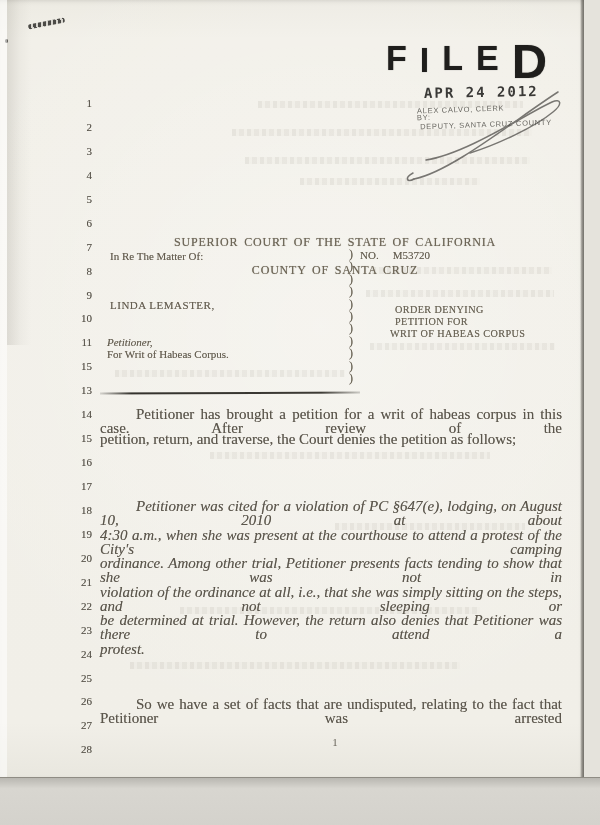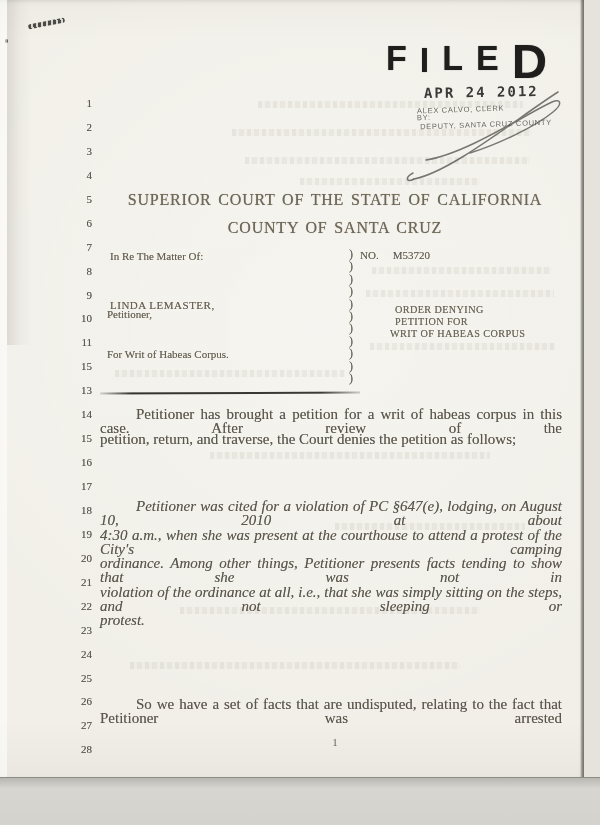--- a/index.html
+++ b/index.html
@@ -42,22 +42,22 @@
     color:#504e49;transform:rotate(-2deg);opacity:.85;white-space:nowrap;}
   .clerk-line{left:417px;top:105px;}
   .by-line{left:417px;top:113px;}
   .deputy-line{left:420px;top:120px;}
   .signature{left:396px;top:84px;opacity:.8;}
   
   .linenums{left:57px;top:97px;width:35px;text-align:right;
     font-size:11px;color:#57534a;text-shadow:0 0 .6px rgba(87,83,74,.5);}
   .linenums div{height:23.95px;}
   
-  .court-line{left:100px;width:470px;text-align:center;font-size:16px;letter-spacing:.8px;
-    word-spacing:2px;color:#6e6758;text-shadow:0 0 .7px rgba(110,103,88,.75);white-space:nowrap;}
+  .court-line{left:100px;width:470px;text-align:center;font-size:12px;letter-spacing:.8px;
+    word-spacing:2px;color:#6e6758;text-shadow:0 0 .7px rgba(110,103,88,.75);white-space:nowrap;margin-top:44px;}
   .cap-text{font-size:11px;color:#665f52;text-shadow:0 0 .6px rgba(102,95,82,.6);white-space:nowrap;}
   .case-no{left:360px;top:249px;}
   .case-no span{margin-right:14px;}
   .paren-col{left:349px;top:248px;font-size:12px;color:#6a6456;text-shadow:0 0 .6px rgba(106,100,86,.6);}
   .paren-col div{height:12.4px;line-height:12.4px;}
   .order-title{left:388px;top:304px;font-size:10.2px;letter-spacing:.4px;color:#6a6456;
     text-shadow:0 0 .6px rgba(106,100,86,.65);}
   .order-title div{line-height:11.8px;white-space:nowrap;padding-left:7px;}
   .order-title div:nth-child(2){padding-left:7px;}
   .order-title div:nth-child(3){padding-left:2px;}
@@ -158,21 +158,21 @@
     </div>
 
   <div class="abs court-line" style="top:191px;">SUPERIOR COURT OF THE STATE OF CALIFORNIA</div>
   <div class="abs court-line" style="top:219px;">COUNTY OF SANTA CRUZ</div>
 
   <div class="abs cap-text" style="left:110px;top:250px;">In Re The Matter Of:</div>
   <div class="abs cap-text case-no">
     <span>NO.</span><span>M53720</span>
   </div>
   <div class="abs cap-text" style="left:110px;top:299px;letter-spacing:.5px;">LINDA LEMASTER,</div>
-  <div class="abs cap-text" style="left:107px;top:308px;">Petitioner,</div>
+  <div class="abs cap-text" style="left:107px;top:336px;font-style:italic;">Petitioner,</div>
   <div class="abs cap-text" style="left:107px;top:348px;">For Writ of Habeas Corpus.</div>
   <div class="abs paren-col">
       <div>)</div>
       <div>)</div>
       <div>)</div>
       <div>)</div>
       <div>)</div>
       <div>)</div>
       <div>)</div>
       <div>)</div>
@@ -187,22 +187,23 @@
     </div>
   <div class="abs caption-rule"></div>
 
   <div class="abs para intro">
       <div>Petitioner has brought a petition for a writ of habeas corpus in this case. After review of the</div>
       <div>petition, return, and traverse, the Court denies the petition as follows;</div>
     </div>
   <div class="abs para bg-para">
       <div>Petitioner was cited for a violation of PC §647(e), lodging, on August 10, 2010 at about</div>
       <div>4:30 a.m., when she was present at the courthouse to attend a protest of the City's camping</div>
-      <div>ordinance.  Among other things, Petitioner presents facts tending to show that she was not in</div>
+      <div>ordinance.  Among other trial, Petitioner presents facts tending to show that she was not in</div>
       <div>violation of the ordinance at all, i.e., that she was simply sitting on the steps, and not sleeping or</div>
+      <div>be determined at trial.  However, the return also denies that Petitioner was there to attend a</div>
       <div>protest.</div>
     </div>
   <div class="abs para closing cont">
       <div>So we have a set of facts that are undisputed, relating to the fact that Petitioner was arrested</div>
     </div>
   <div class="abs page-num">1</div>
 
   <div class="abs paper-right-edge"></div>
 </div>
 

